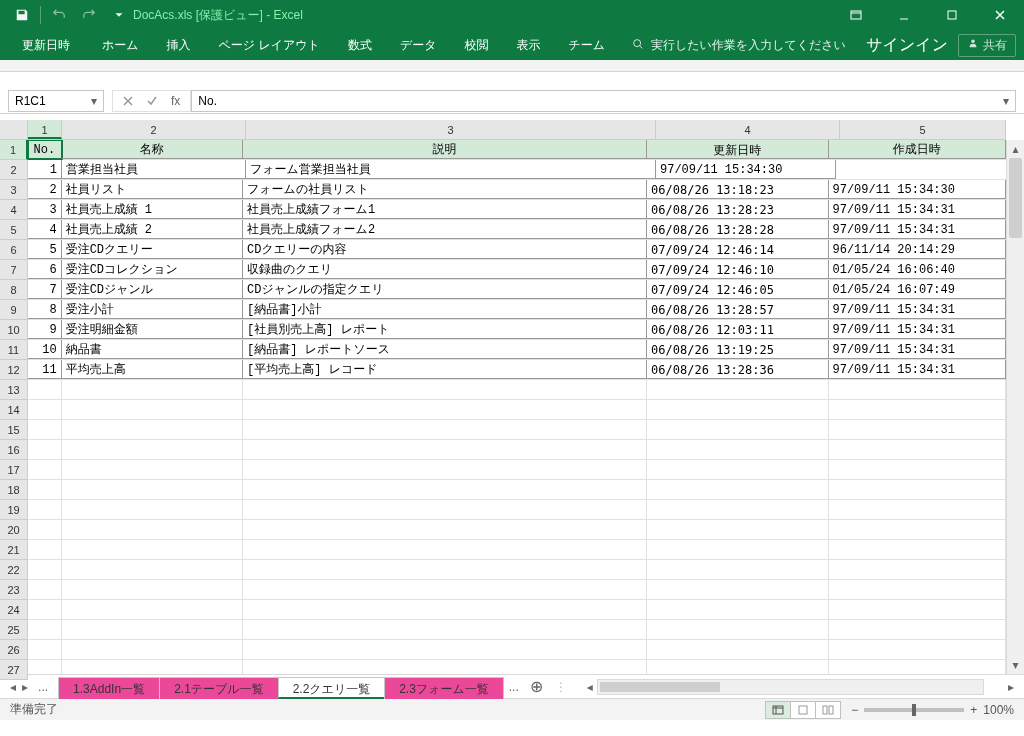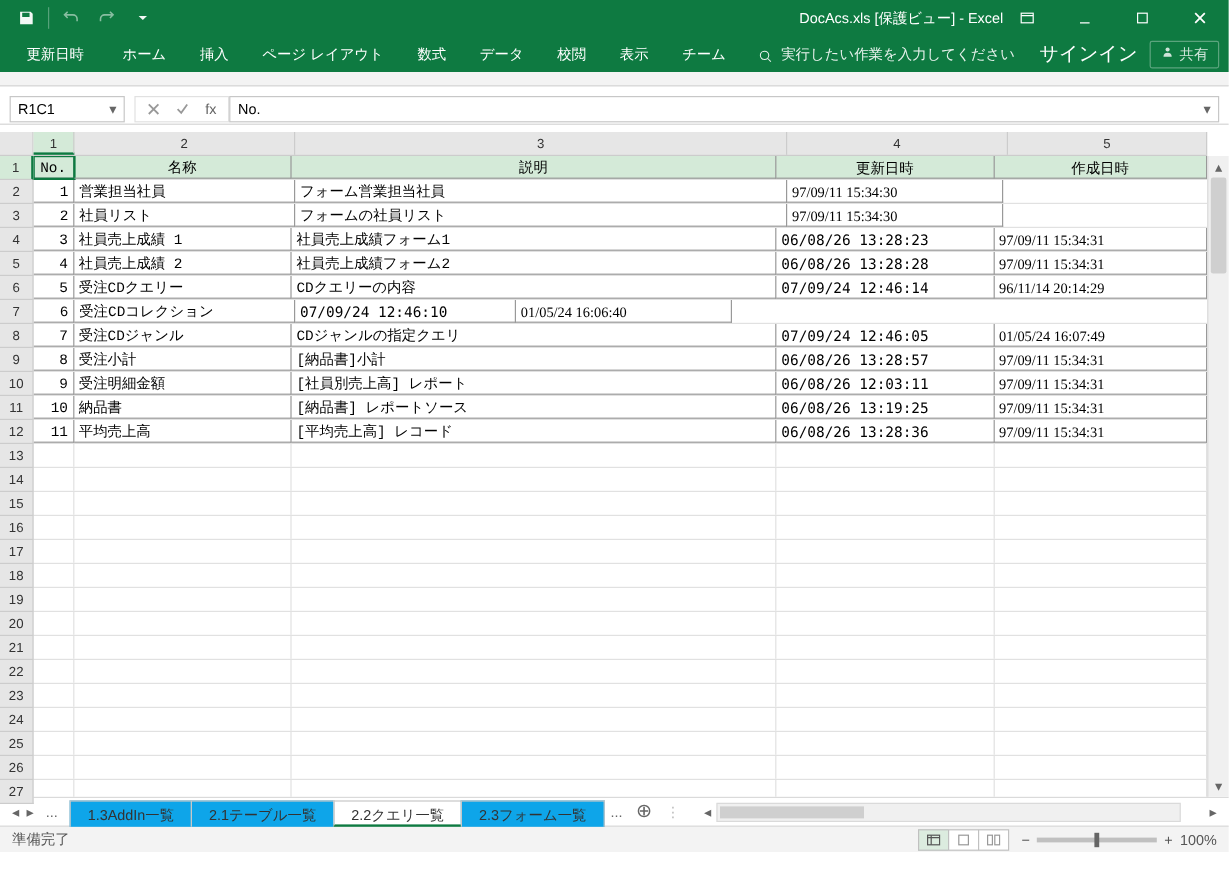--- a/index.html
+++ b/index.html
@@ -2,34 +2,34 @@
 <html><head>
 <meta charset="utf-8">
 <style>
 *{box-sizing:border-box;margin:0;padding:0;font-family:"Meiryo UI","Yu Gothic UI",sans-serif;font-size:12px;user-select:none}
 body{background:#fff;overflow:hidden;width:1024px;height:736px;position:relative}
 .titlebar{background:#0e7a41;height:30px;display:flex;align-items:center;color:#fff;padding:0 4px}
 .qat{display:flex;align-items:center;gap:2px;padding-left:4px}
 .qat-btn{width:28px;height:26px;display:flex;align-items:center;justify-content:center;color:#fff;opacity:.95}
 .qat-btn svg{width:14px;height:14px}
 .qat-sep{width:1px;height:18px;background:rgba(255,255,255,.3);margin:0 2px}
-.title-center{flex:1;text-align:right;font-size:12px;color:#ffffff}
+.title-center{flex:1;text-align:left;font-size:12px;color:#86efac}
 .win-controls{display:flex;gap:8px;align-items:center}
 .win-btn{width:40px;height:26px;display:flex;align-items:center;justify-content:center;color:#fff}
 .win-btn svg{width:12px;height:12px}
 .ribbon-tabs{background:#0e7a41;height:30px;display:flex;align-items:center;padding:0 8px;color:#fff;gap:0}
 .rtab{padding:0 14px;height:30px;display:flex;align-items:center;font-size:12px;cursor:pointer}
 .rtab.file{margin-right:4px}
-.tellme{display:flex;align-items:flex-end;gap:6px;margin-left:12px;opacity:.9}
+.tellme{display:flex;align-items:flex-start;gap:6px;margin-left:12px;opacity:.9}
 .tellme svg{width:14px;height:14px}
 .ribbon-right{margin-left:auto;display:flex;align-items:center;gap:10px}
 .signin{font-size:16px}
 .share-btn{display:flex;align-items:flex-start;gap:4px;padding:2px 8px;border:1px solid rgba(255,255,255,.4);border-radius:2px;font-size:12px;opacity:.8}
 .collapsed-ribbon{height:12px;background:#f3f3f3;border-bottom:1px solid #d5d5d5}
-.fbar{height:26px;background:#fff;border-bottom:1px solid #d5d5d5;display:flex;align-items:center;margin-top:6px}
+.fbar{height:26px;background:#fff;border-bottom:1px solid #d5d5d5;display:flex;align-items:center;margin-top:16px}
 .namebox{width:96px;height:22px;border:1px solid #c7c7c7;margin-left:8px;display:flex;align-items:center;padding:0 6px;font-size:12px;background:#fff}
 .namebox .dd{margin-left:auto;color:#666}
 .fbtns{display:flex;align-items:center;gap:2px;margin-left:8px;border:1px solid #e1e1e1;height:22px;padding:0 4px}
 .fbtn{width:22px;height:20px;display:flex;align-items:center;justify-content:center;color:#999}
 .fbtn svg{width:12px;height:12px}
 .fx{font-size:12px;color:#666;margin:0 6px}
 .finput{flex:1;height:22px;border:1px solid #c7c7c7;margin-right:8px;padding:0 6px;display:flex;align-items:center;background:#fff}
 .finput .dd{margin-left:auto;color:#666}
 .grid-wrap{position:relative;height:554px;margin-top:6px}
 .selall{position:absolute;left:0;top:0;width:28px;height:20px;border-right:1px solid #ccc;border-bottom:1px solid #ccc;background:#e6e6e6}
@@ -42,30 +42,30 @@
 .cells{position:absolute;left:28px;top:20px;right:18px;bottom:0;overflow:hidden}
 .row{height:20px;display:flex;border-bottom:1px solid #e1e1e1}
 .cell{border-right:1px solid #e1e1e1;padding:0 4px;line-height:20px;font-size:12px;white-space:nowrap;overflow:hidden;font-family:"MS Gothic","Courier New",monospace}
 .hrow{background:#d4ead8}
 .hrow .cell{text-align:center;border-right:1px solid #999;border-bottom:1px solid #999}
 .datarow .cell{border-bottom:1px solid #999;border-right:1px solid #999}
 .c1{width:34px;text-align:right}
 .c2{width:184px}
 .c3{width:410px}
 .c4{width:184px;font-family:monospace}
-.c5{width:180px;font-family:Liberation Serif, serif}
+.c5{width:180px;font-family:Liberation Mono, monospace}
 .selcell{outline:2px solid #0e7a41;outline-offset:-1px}
 .vscroll{position:absolute;right:0;top:20px;width:18px;bottom:0;background:#f0f0f0;border-left:1px solid #dadada}
 .vscroll .up,.vscroll .dn{height:18px;display:flex;align-items:center;justify-content:center;color:#666}
 .vscroll .thumb{position:absolute;left:2px;right:2px;top:18px;height:80px;background:#cfcfcf;border-radius:2px}
 .sheetbar{height:24px;background:#fff;border-top:1px solid #dadada;display:flex;align-items:center;padding:0 6px}
 .sbnav{display:flex;gap:6px;color:#666;padding:0 4px}
 .ellips{padding:0 6px;color:#666}
 .stabs{display:flex;align-items:flex-end;height:24px;margin-left:4px}
-.stab{padding:0 14px;height:22px;line-height:22px;border:1px solid #c7c7c7;border-bottom:none;margin-right:-1px;background:#0ea5e9;font-size:12px;color:#333}
+.stab{padding:0 14px;height:22px;line-height:22px;border:1px solid #c7c7c7;border-bottom:none;margin-right:-1px;background:#ec4899;font-size:12px;color:#333}
 .stab.active{background:#fff;border-bottom:2px solid #0e7a41;font-weight:400}
 .addsheet{width:24px;text-align:center;color:#666;font-size:16px;line-height:22px}
 .hscroll-area{flex:1;display:flex;align-items:center;margin-left:10px}
 .hscroll{flex:1;height:16px;background:#f0f0f0;position:relative;border:1px solid #dadada;margin-right:20px}
 .hscroll .thumb{position:absolute;left:2px;top:2px;bottom:2px;width:120px;background:#cfcfcf}
 .statusbar{height:22px;background:#f3f3f3;border-top:1px solid #dadada;display:flex;align-items:center;padding:0 10px;font-size:11px;color:#555}
 .statusbar .right{margin-left:auto;display:flex;align-items:center;gap:10px}
 .viewbtns{display:flex}
 .viewbtn{width:26px;height:18px;border:1px solid #c0c0c0;margin-left:-1px;display:flex;align-items:center;justify-content:center;background:#fff}
 .viewbtn.active{background:#dcecdf}
@@ -230,20 +230,21 @@
       <div class="row datarow">
         <div class="cell c1">1</div>
         <div class="cell c2">営業担当社員</div>
         <div class="cell c3">フォーム営業担当社員</div>
         <div class="cell c5">97/09/11 15:34:30</div>
       </div>
       <div class="row datarow">
         <div class="cell c1">2</div>
         <div class="cell c2">社員リスト</div>
         <div class="cell c3">フォームの社員リスト</div>
+        <div class="cell c4">06/08/26 13:18:23</div>
         <div class="cell c5">97/09/11 15:34:30</div>
       </div>
       <div class="row datarow">
         <div class="cell c1">3</div>
         <div class="cell c2">社員売上成績 1</div>
         <div class="cell c3">社員売上成績フォーム1</div>
         <div class="cell c4">06/08/26 13:28:23</div>
         <div class="cell c5">97/09/11 15:34:31</div>
       </div>
       <div class="row datarow">
@@ -256,20 +257,21 @@
       <div class="row datarow">
         <div class="cell c1">5</div>
         <div class="cell c2">受注CDクエリー</div>
         <div class="cell c3">CDクエリーの内容</div>
         <div class="cell c4">07/09/24 12:46:14</div>
         <div class="cell c5">96/11/14 20:14:29</div>
       </div>
       <div class="row datarow">
         <div class="cell c1">6</div>
         <div class="cell c2">受注CDコレクション</div>
+        <div class="cell c3">収録曲のクエリ</div>
         <div class="cell c4">07/09/24 12:46:10</div>
         <div class="cell c5">01/05/24 16:06:40</div>
       </div>
       <div class="row datarow">
         <div class="cell c1">7</div>
         <div class="cell c2">受注CDジャンル</div>
         <div class="cell c3">CDジャンルの指定クエリ</div>
         <div class="cell c4">07/09/24 12:46:05</div>
         <div class="cell c5">01/05/24 16:07:49</div>
       </div>

